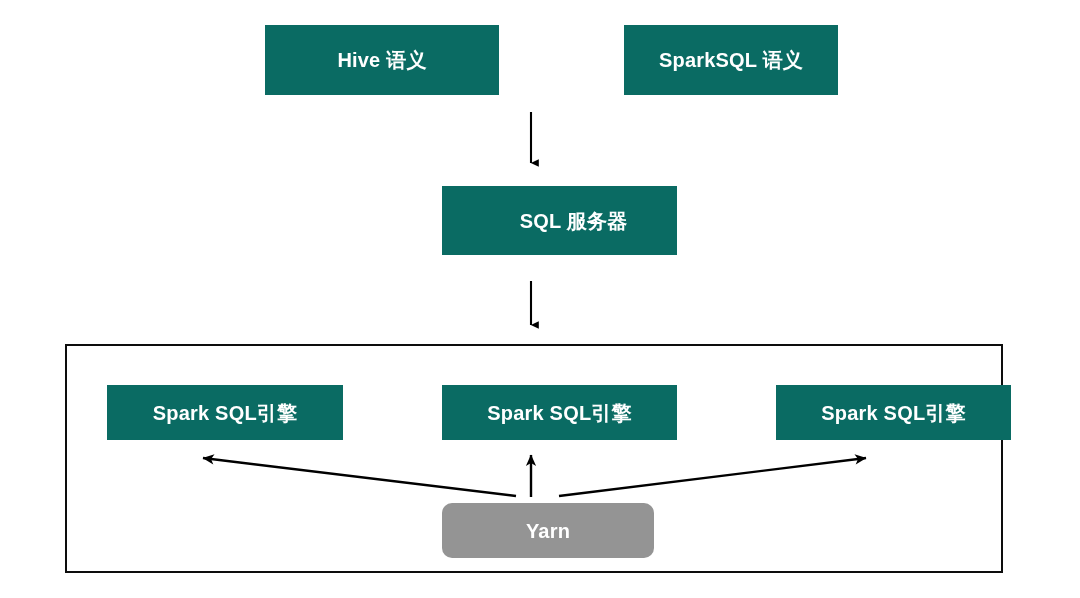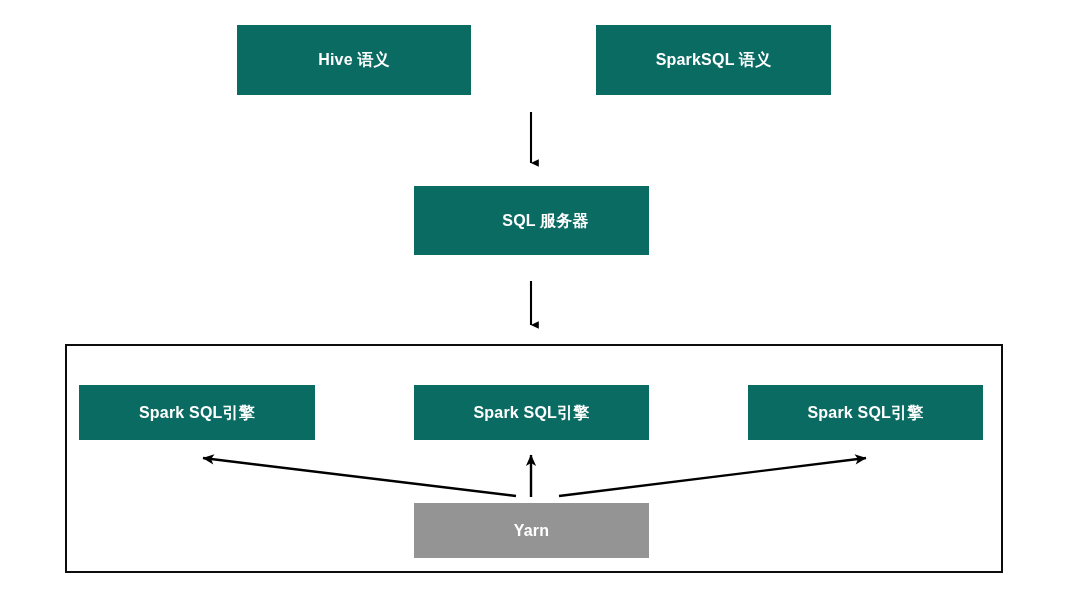--- a/index.html
+++ b/index.html
@@ -19,40 +19,41 @@
     overflow: hidden;
   }
   .node {
     position: absolute;
     display: flex;
     align-items: center;
     justify-content: center;
     box-sizing: border-box;
     color: #ffffff;
     font-weight: bold;
-    font-size: 16px;
+    font-size: 20px;
     letter-spacing: 0.2px;
     line-height: 1.2;
     text-align: right;
     user-select: none;
+    margin-left: 28px;
   }
   .node-teal { background: #0A6B63; }
   .node-gray { background: #949494; }
 
   
   #node-hive      { left: 237px; top: 25px;  width: 234px; height: 70px; }
-  #node-sparksql  { left: 596px; top: 25px;  width: 235px; height: 70px; }
+  #node-sparksql  { left: 596px; top: 25px;  width: 214px; height: 70px; }
   
   #node-sqlserver { left: 414px; top: 186px; width: 235px; height: 69px; padding-left: 28px; }
   
   #node-engine-left   { left: 79px;  top: 385px; width: 236px; height: 55px; }
   #node-engine-center { left: 414px; top: 385px; width: 235px; height: 55px; }
   #node-engine-right  { left: 748px; top: 385px; width: 235px; height: 55px; }
   
-  #node-yarn { left: 414px; top: 503px; width: 235px; height: 55px; }
+  #node-yarn { left: 414px; top: 503px; width: 212px; height: 55px; border-radius: 10px; }
 
   
   #cluster-container {
     position: absolute;
     left: 65px;
     top: 344px;
     width: 938px;
     height: 229px;
     border: 2px solid #0d0d0d;
     box-sizing: border-box;

